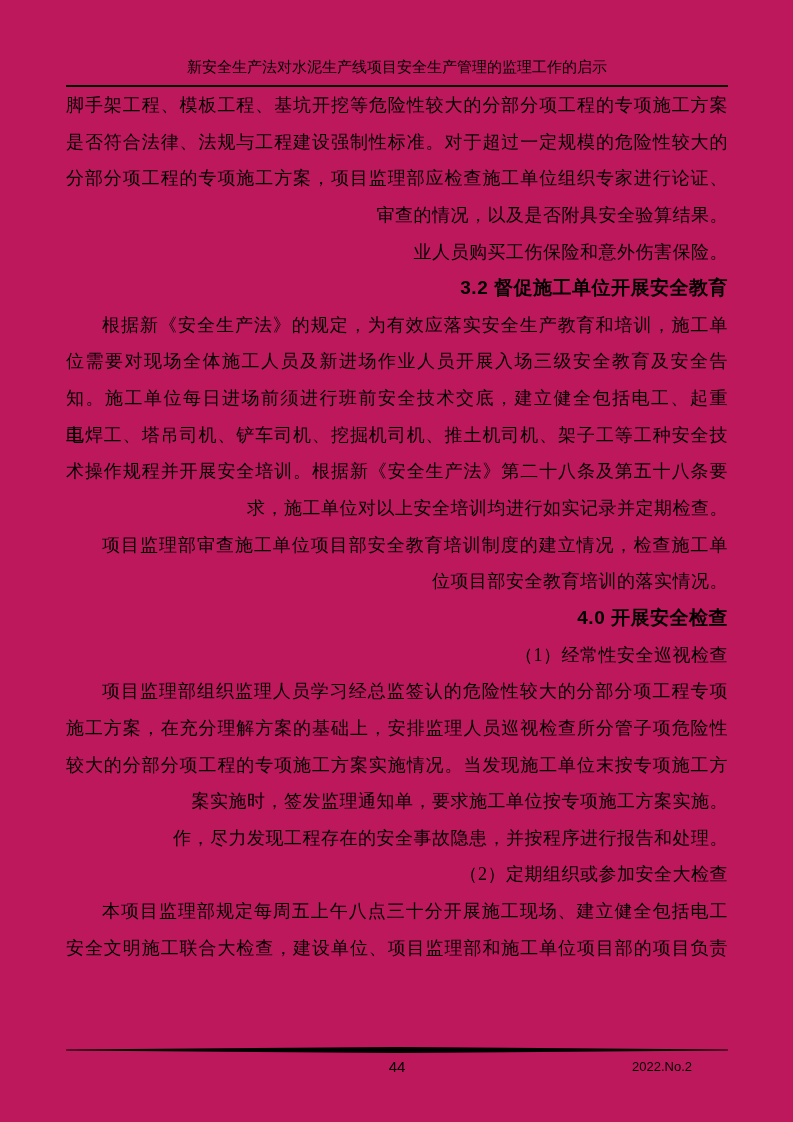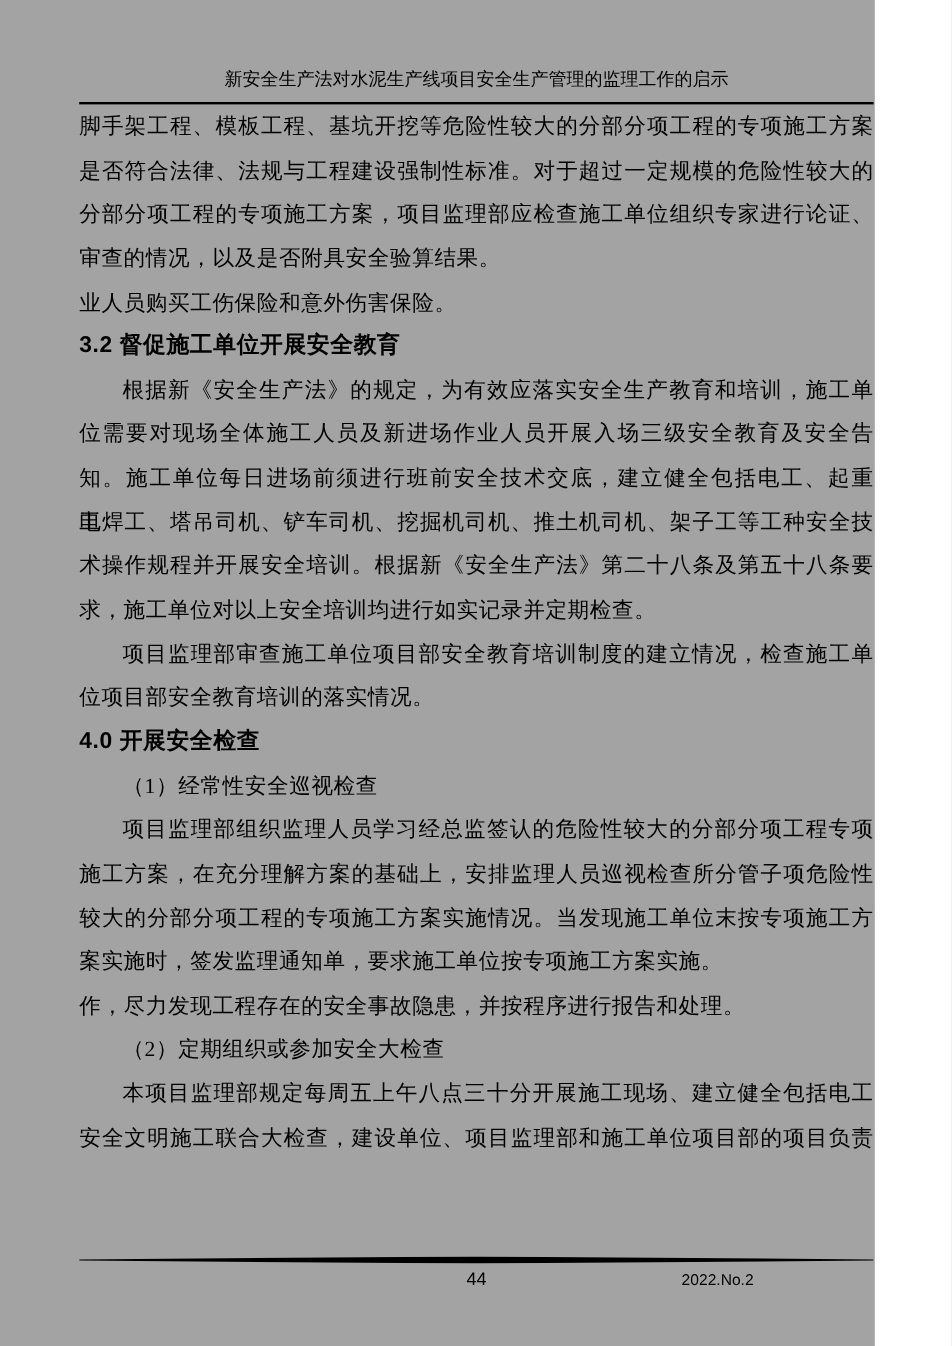--- a/index.html
+++ b/index.html
@@ -1,20 +1,20 @@
 <!DOCTYPE html>
 <html><head>
 <meta charset="utf-8">
 <style>
   html, body { margin: 0; padding: 0; background: #ffffff; }
   .page {
     position: relative;
-    width: 729px;
+    width: 793px;
     height: 1122px;
-    background: #a3a3a3;
+    background: #be185d;
     font-family: "Liberation Serif", "DejaVu Serif", serif;
     color: #000000;
     overflow: hidden;
   }
   
   .header-title {
     position: absolute;
     top: 56px;
     left: 66px;
     width: 662px;
@@ -37,20 +37,21 @@
     position: absolute;
     top: 87px;
     left: 66px;
     width: 662px;
     font-size: 18px;
     letter-spacing: 0.5px;
   }
   .line {
     height: 36.65px;
     line-height: 36.65px;
+    text-align: right;
   }
   .line.just {
     text-align: justify;
     text-align-last: justify;
   }
   .line.ind { text-indent: 2em; }
   .line.heading {
     font-family: "Liberation Sans", "DejaVu Sans", sans-serif;
     font-weight: 700;
     font-size: 19px;

